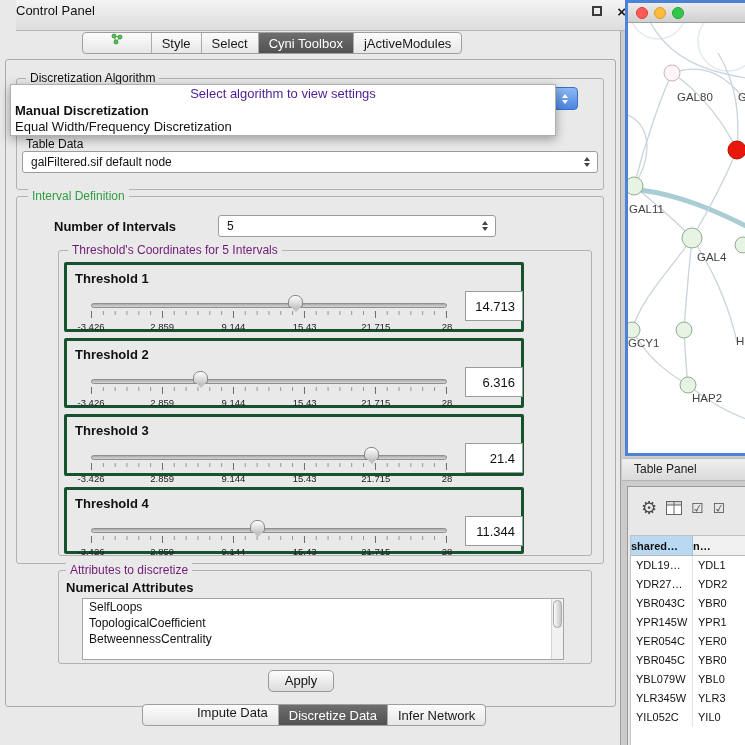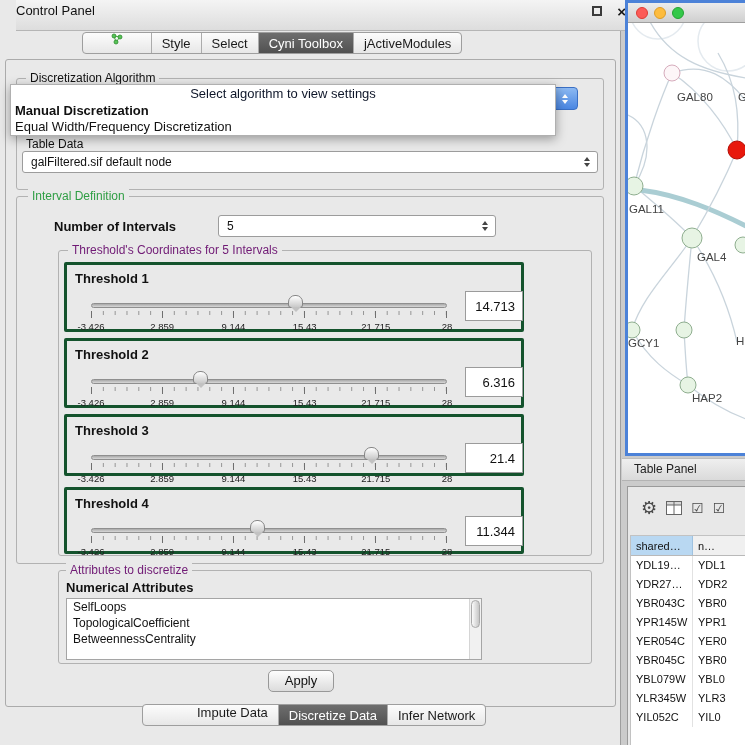--- a/index.html
+++ b/index.html
@@ -29,41 +29,41 @@
   .gtitle.blue { color:#701a75; }
   .lbl { position:absolute; font-size:12px; color:#111; white-space:nowrap; }
   .lbl.b { font-weight:bold; font-size:13px; }
   .combo { position:absolute; background:#fff; border:1px solid #9c9c9c; border-radius:3px; font-size:12px; color:#111; display:flex; align-items:center; padding:0 24px 0 8px; }
   .spin { position:absolute; right:7px; top:50%; transform:translateY(-50%); }
   .spin b { display:block; width:0; height:0; border-left:3.5px solid transparent; border-right:3.5px solid transparent; }
   .spin b.up { border-bottom:4px solid #444; margin-bottom:2px; }
   .spin b.dn { border-top:4px solid #444; }
   
   #algo-popup { position:absolute; left:10px; top:84px; width:546px; height:52px; background:#fff; border:1px solid #b0b0b0; box-shadow:0 3px 10px rgba(0,0,0,0.35); z-index:20; }
-  .popup-hint { font-size:13px; color:#0f172a; text-align:center; height:18px; line-height:17px; }
+  .popup-hint { font-size:13px; color:#4c1d95; text-align:center; height:18px; line-height:17px; }
   .popup-item { font-size:13px; padding-left:4px; height:16px; line-height:16px; color:#111; }
   .popup-item.first { font-weight:bold; }
   #combo-frag { position:absolute; left:552px; top:87px; width:26px; height:23px; background:linear-gradient(#8cb9f2,#4a86e2); border:1px solid #3a6fc4; border-radius:4px; z-index:10; display:flex; flex-direction:column; align-items:center; justify-content:center; gap:2px; }
   #combo-frag i { display:block; width:0; height:0; border-left:3px solid transparent; border-right:3px solid transparent; }
   #combo-frag i.up { border-bottom:4px solid #fff; }
   #combo-frag i.dn { border-top:4px solid #fff; }
   
   .threshold { position:absolute; left:64px; width:460px; border:3px solid #14532d; border-radius:2px; background:#e9e9e9; }
   .th-label { position:absolute; left:8px; top:6px; font-weight:bold; font-size:13px; }
   .slider { position:absolute; left:24px; top:30px; width:356px; height:40px; }
   .track { position:absolute; left:0; top:8px; width:100%; height:5px; background:linear-gradient(#a9a9a9,#d8d8d8); border:1px solid #8f8f8f; border-radius:3px; }
   .thumb { position:absolute; top:0; width:15px; height:13px; margin-left:-8px; background:linear-gradient(#ffffff,#c9c9c9); border:1px solid #868686; border-radius:7px 7px 3px 3px; z-index:3; }
   .thumb::after { content:""; position:absolute; left:50%; top:100%; transform:translateX(-50%); width:0; height:0; border:5px solid transparent; border-top:5px solid #c2c2c2; }
   .ticks-minor { position:absolute; left:0; top:16px; width:100%; height:4px; background-image:linear-gradient(to right,#949494 1px,transparent 1px); background-size:calc(100%/30) 100%; border-right:1px solid #949494; }
   .ticks-major { position:absolute; left:0; top:16px; width:100%; height:7px; background-image:linear-gradient(to right,#6f6f6f 1px,transparent 1px); background-size:20% 100%; border-right:1px solid #6f6f6f; }
   .tick-labels { position:absolute; left:0; top:26px; width:100%; height:12px; font-size:9.5px; color:#222; }
   .tick-label { position:absolute; transform:translateX(-50%); white-space:nowrap; }
   .vfield { position:absolute; left:398px; top:26px; width:58px; height:30px; background:#fff; border:1px solid #9b9b9b; font-size:13px; display:flex; align-items:center; justify-content:flex-end; padding-right:7px; }
   
-  #attr-list { position:absolute; left:66px; top:598px; width:416px; height:62px; background:#fff; border:1px solid #a5a5a5; overflow:hidden;padding-left:40px; }
+  #attr-list { position:absolute; left:82px; top:598px; width:482px; height:62px; background:#fff; border:1px solid #a5a5a5; overflow:hidden;padding-left:40px; }
   .list-items { position:absolute; left:0; top:0; right:12px; bottom:0; overflow:hidden; }
   .list-item { font-size:12px; height:16px; line-height:16px; padding-left:6px; white-space:nowrap; }
   .vscroll { position:absolute; right:0; top:0; bottom:0; width:12px; background:#f1f1f1; border-left:1px solid #d5d5d5; }
   .vthumb { position:absolute; left:1px; right:1px; top:1px; height:28px; background:linear-gradient(to right,#fbfbfb,#c6c6c6); border:1px solid #a9a9a9; border-radius:5px; }
   #apply-btn { position:absolute; left:268px; top:670px; width:66px; height:22px; border:1px solid #989898; border-radius:5px; background:linear-gradient(#fdfdfd,#dcdcdc); font-size:13px; text-align:center; line-height:20px; }
   
   #net-window { position:absolute; left:625px; top:0; width:124px; height:456px; border:3px solid #4c82d8; background:#fff; }
   .mac-titlebar { height:20px; background:linear-gradient(#ececec,#cfcfcf); border-bottom:1px solid #9f9f9f; position:relative; }
   .tl { position:absolute; top:4px; width:12px; height:12px; border-radius:50%; }
   .tl.red { left:8px; background:#fc5b57; border:1px solid #dd3c36; }
@@ -71,21 +71,21 @@
   .tl.green { left:44px; background:#34c84a; border:1px solid #24a334; }
   #network-svg { display:block; width:118px; height:429px; font-family:"Liberation Sans", sans-serif; }
   
   #table-panel-strip { position:absolute; left:622px; top:458px; width:130px; height:23px; background:linear-gradient(#efefef,#dadada); border-top:1px solid #bdbdbd; border-bottom:1px solid #b3b3b3; font-size:12px; line-height:21px; padding-left:12px; color:#222; }
   #table-window { position:absolute; left:627px; top:486px; width:126px; height:262px; background:#e8e8e8; border:1px solid #9a9a9a; overflow:hidden; }
   .tp-toolbar { position:absolute; left:0; top:0; right:0; height:42px; display:flex; align-items:center; gap:9px; padding-left:13px; }
   .tp-icon { font-size:14px; color:#4a4a4a; font-family:"DejaVu Sans", sans-serif; display:inline-flex; align-items:center; line-height:1; }
   .tp-icon.gear { font-size:18px; }
   .tp-table { position:absolute; left:2px; top:48px; right:0; bottom:0; background:#fff; border:1px solid #c2c2c2; border-right:none; border-bottom:none; }
   .tp-header { display:flex; height:20px; border-bottom:1px solid #b9b9b9; }
-  .tp-h { font-size:11px; line-height:20px; padding-left:5px; white-space:nowrap; overflow:hidden; }
+  .tp-h { font-size:11px; line-height:20px; white-space:nowrap; overflow:hidden;font-weight:bold; }
   .tp-h.c0 { flex:0 0 62px; background:#b9d8f2; border-right:1px solid #9fc2e0; }
   .tp-h.c1 { flex:1; background:#f0f0f0; }
   .trow { display:flex; height:19px; background:#fff; }
   .tcell { font-size:11px; line-height:19px; padding-left:5px; white-space:nowrap; overflow:hidden; }
   .tcell.c0 { flex:0 0 62px; border-right:1px solid #e2e2e2; }
   .tcell.c1 { flex:1; }
 </style>
 </head>
 <body>
 

